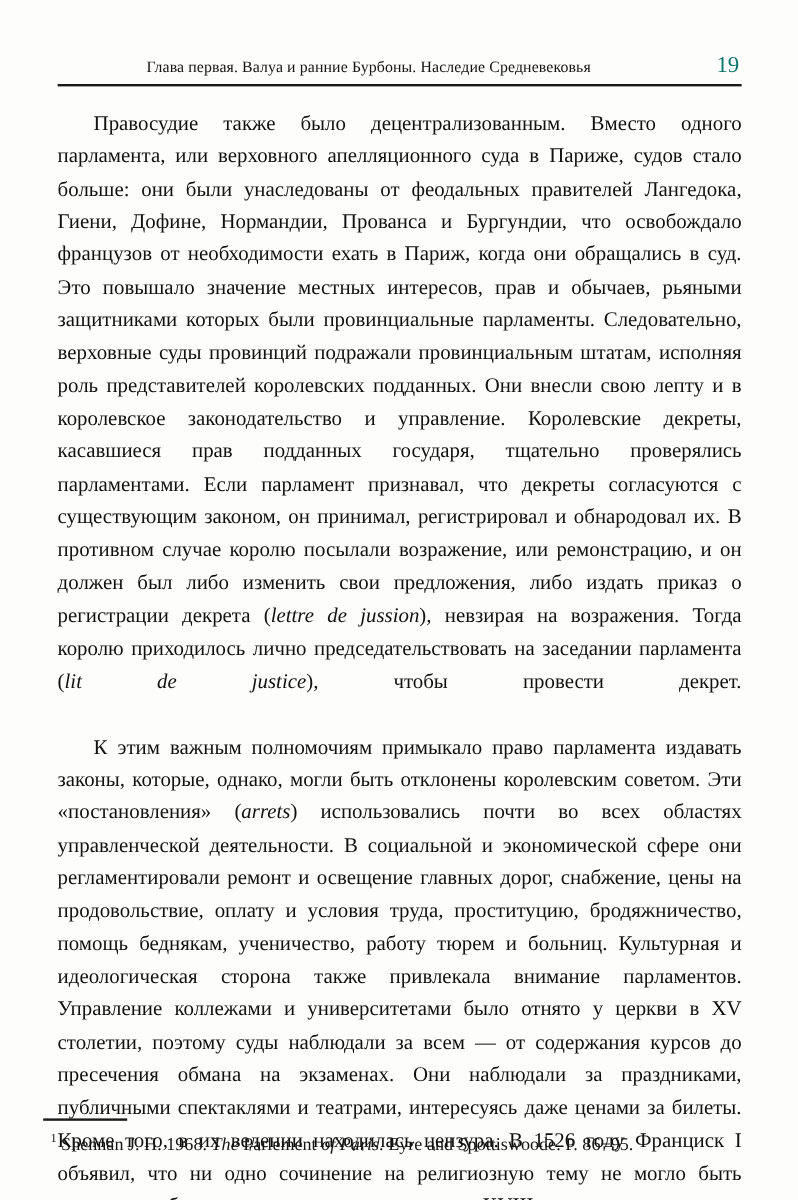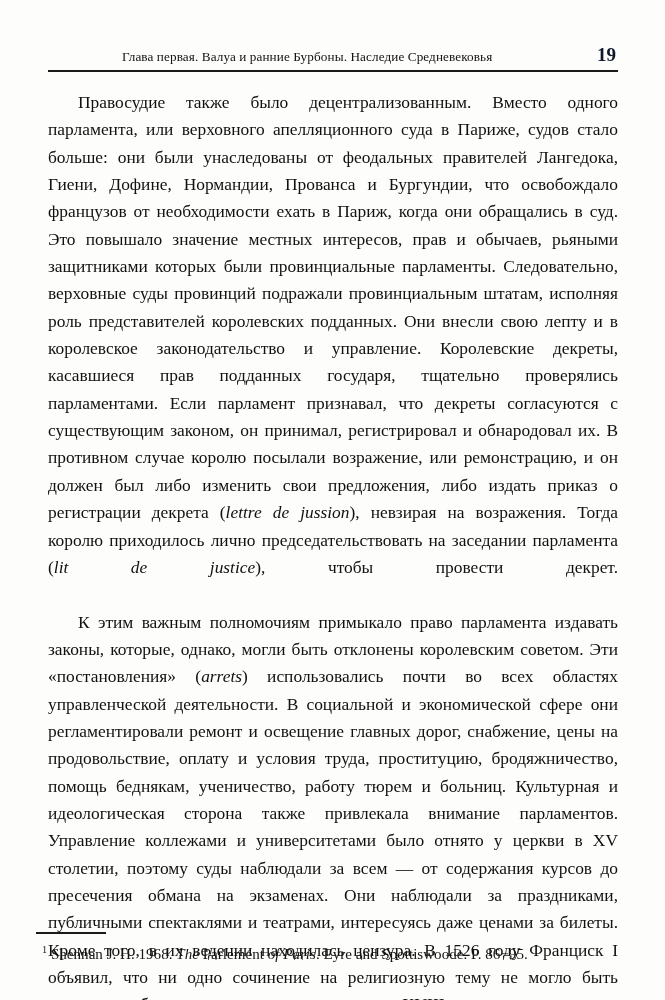--- a/index.html
+++ b/index.html
@@ -34,22 +34,22 @@
   }
   .runhead-title {
     font-size: 13.2px;
     letter-spacing: 0.1px;
     color: #15120f;
     white-space: nowrap;
     margin-left: 74px;
   }
   .runhead-folio {
     font-size: 19px;
-    font-weight: 700;
-    color: #0f172a;
+    font-weight: 400;
+    color: #0f766e;
     margin-right: 2px;
   }
   .rule {
     width: 100%;
     height: 2px;
     background: #1a1a1a;
     margin-top: 1px;
   }
 
   

